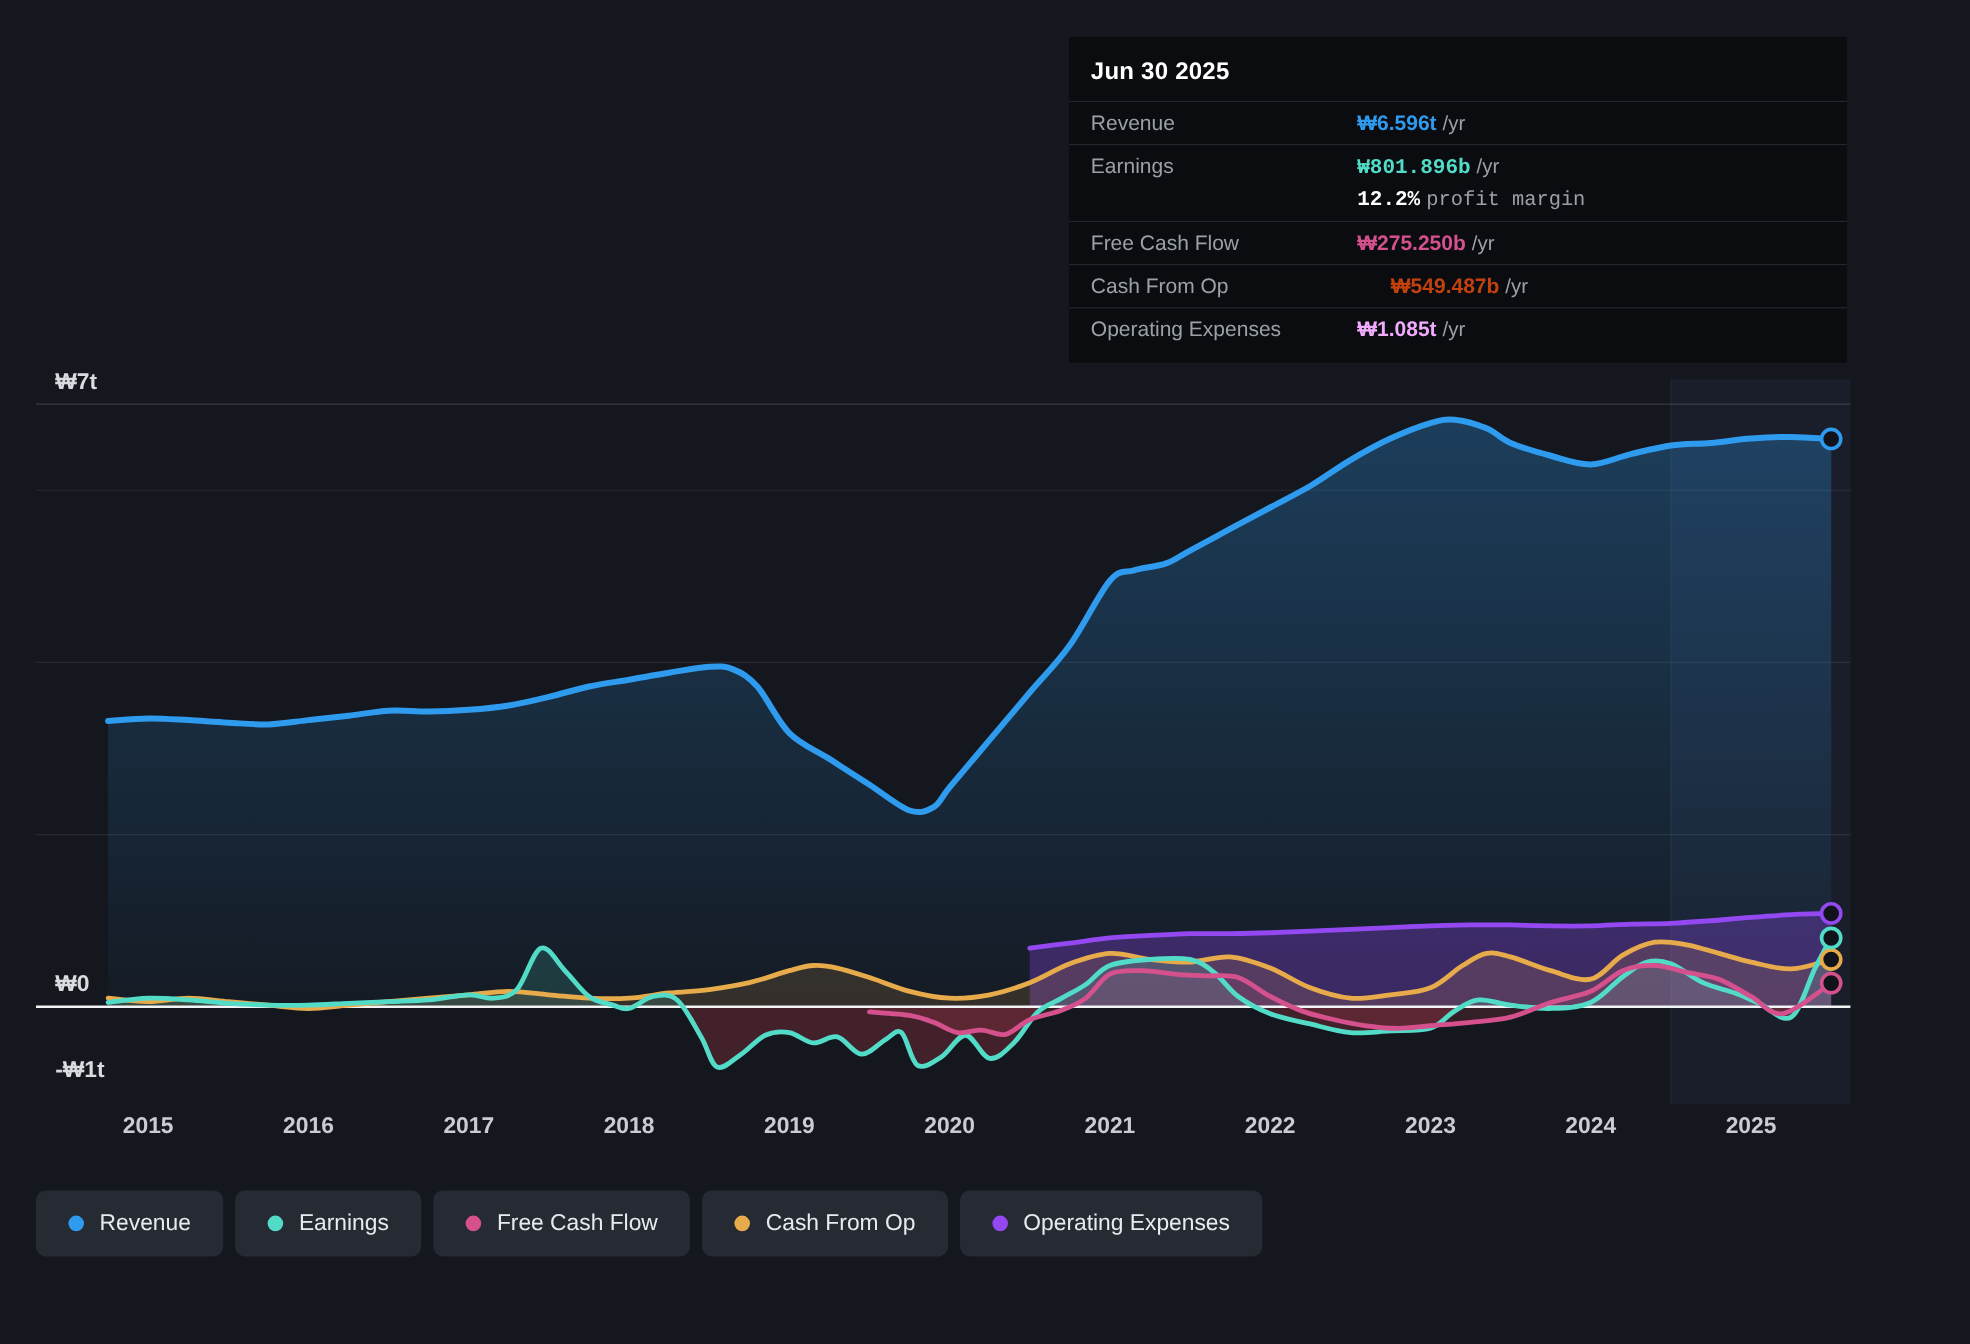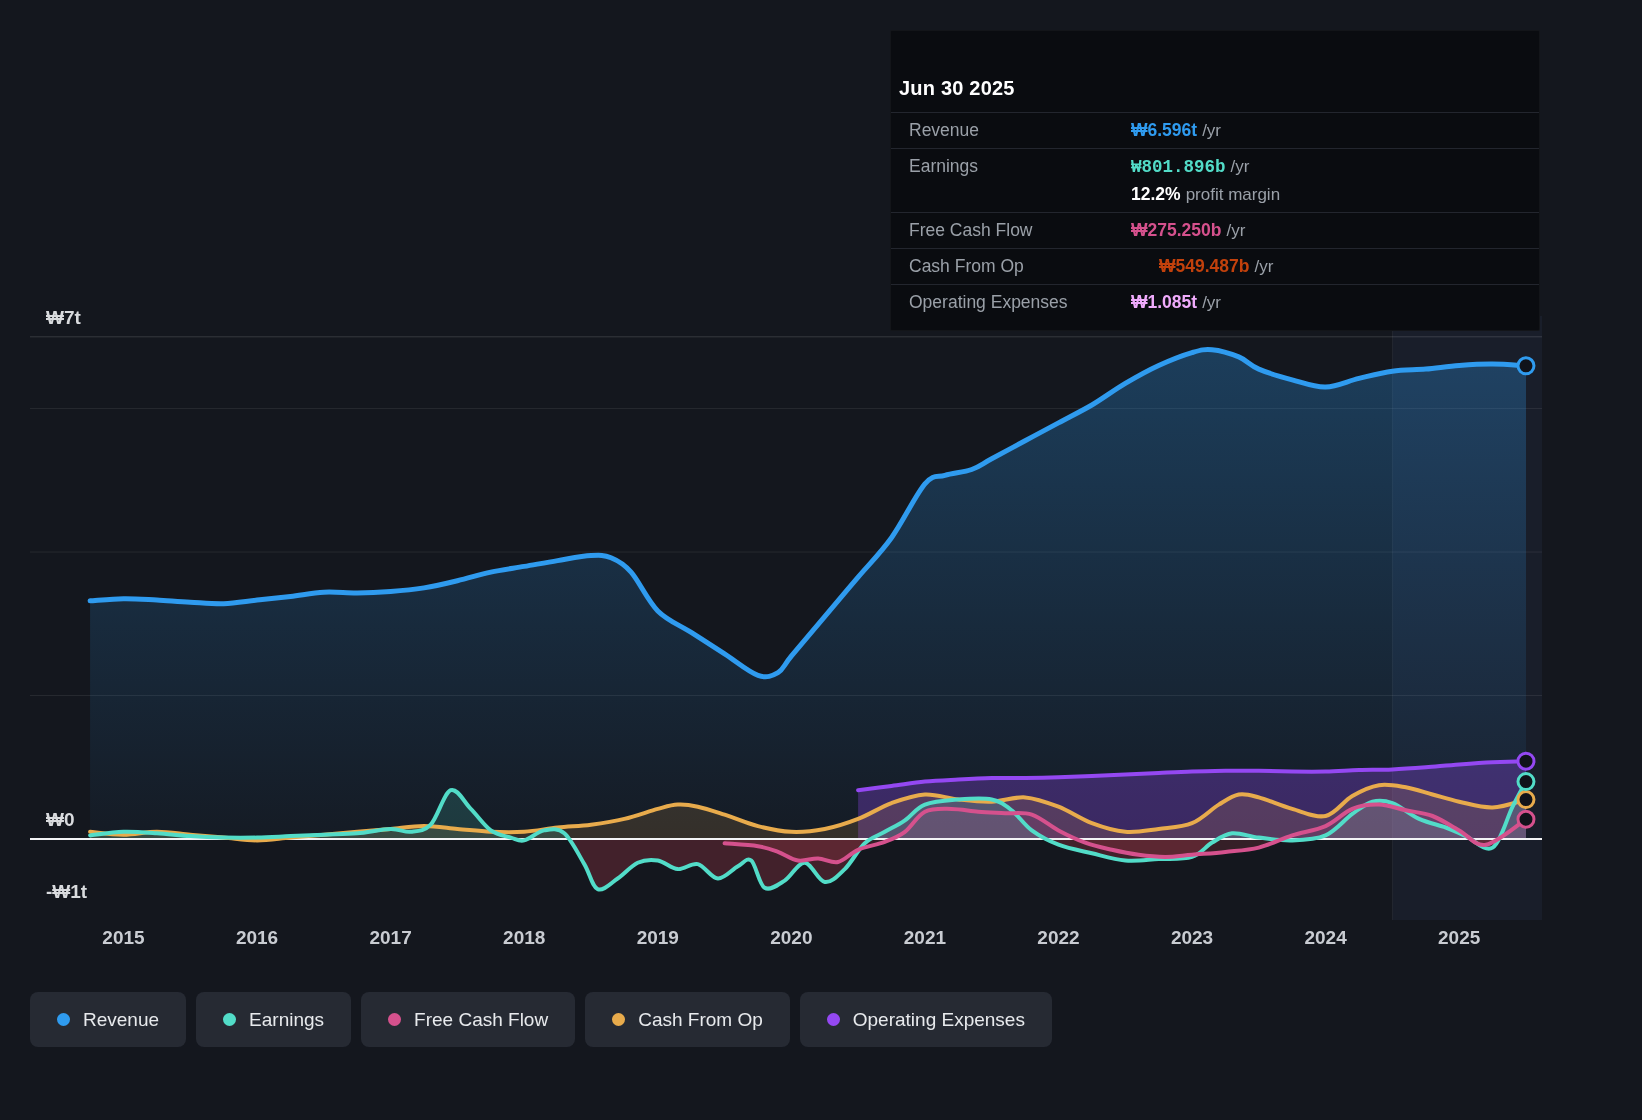--- a/index.html
+++ b/index.html
@@ -15,27 +15,27 @@
   #chart-svg text{font-family:"Liberation Sans",sans-serif;}
 
   
   .tooltip{
     position:absolute;left:890px;top:30px;width:650px;box-sizing:border-box;
     background:#0a0c10;border:1px solid rgba(255,255,255,0.04);border-radius:2px;
     padding:12px 0 10px 0;z-index:5;
   }
   .tt-title{
     color:#ffffff;font-size:20px;font-weight:700;
-    padding:6px 18px 12px 8px;letter-spacing:.2px;margin-top:28px;
+    padding:6px 18px 12px 18px;letter-spacing:.2px;
   }
   .tt-row{
     display:flex;align-items:baseline;
     padding:7px 18px;border-top:1px solid #23262e;
   }
-  .tt-row.no-sep{border-top:none;padding-top:0;}
+  .tt-row.no-sep{border-top:none;padding-top:0;font-family:Liberation Mono, monospace;}
   .tt-label{
     flex:0 0 222px;color:#9aa0a8;font-size:17.5px;font-weight:400;
   }
   .tt-value{font-size:17.5px;font-weight:700;color:#ffffff;}
   .tt-suffix{color:#9aa0a8;font-weight:400;margin-left:5px;font-size:17px;}
 
   
   .legend{position:absolute;left:30px;top:992px;display:flex;gap:10px;z-index:4;}
   .legend-btn{
     display:flex;align-items:center;gap:13px;

